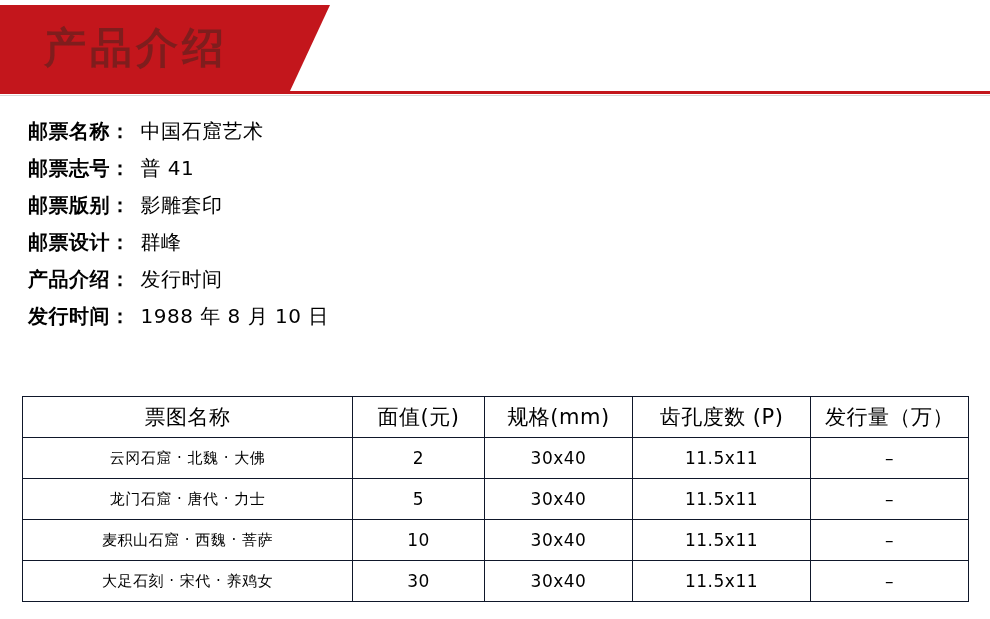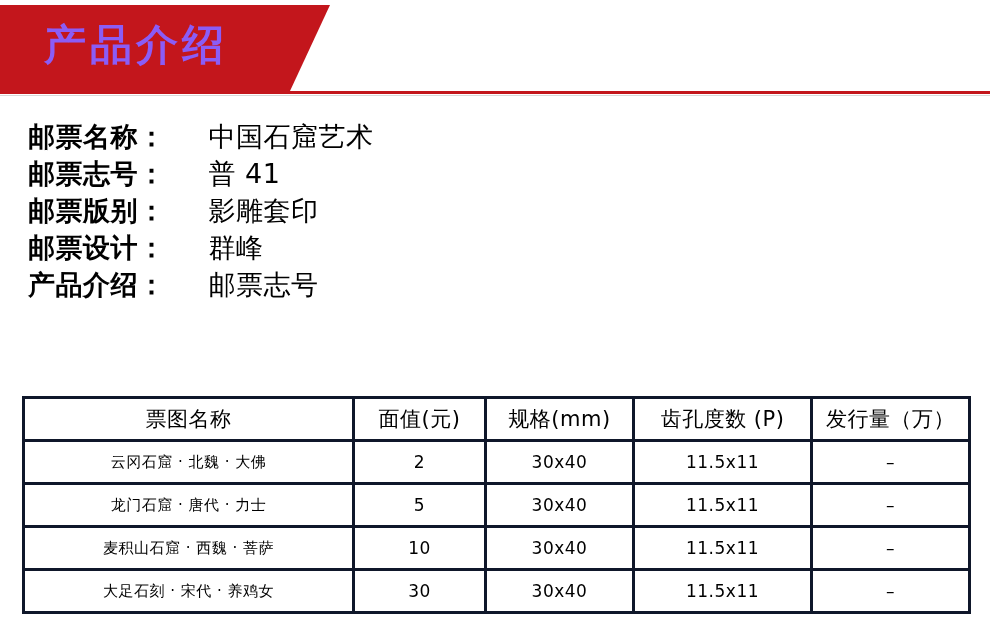--- a/index.html
+++ b/index.html
@@ -39,24 +39,24 @@
     height: 86px;
     background: #ffffff;
     clip-path: polygon(40px 0, 60px 0, 60px 86px, 0 86px);
   }
   .banner-title {
     position: absolute;
     left: 44px;
     top: 20px;
     font-size: 42px;
     font-weight: bold;
-    color: #8b5cf6;
+    color: #7f1d1d;
     letter-spacing: 4px;
     line-height: 56px;
-    font-family: Liberation Mono, monospace;
+    font-family: Liberation Serif, serif;
   }
   .banner-rule {
     position: absolute;
     left: 0;
     top: 91px;
     width: 990px;
     height: 3px;
     background: #c3161c;
   }
   .banner-rule2 {
@@ -70,24 +70,23 @@
 
   
   .info {
     position: absolute;
     left: 28px;
     top: 118px;
     width: 700px;
   }
   .info-row {
     display: flex;
-    align-items: flex-end;
+    align-items: flex-start;
     height: 37px;
-    font-size: 27px;
-    gap: 33px;
+    font-size: 20px;
   }
   .info-label {
     font-weight: bold;
     white-space: nowrap;
     letter-spacing: 0.5px;
   }
   .info-value {
     margin-left: 10px;
     white-space: nowrap;
     letter-spacing: 0.5px;
@@ -100,21 +99,21 @@
     top: 396px;
     width: 946px;
   }
   table.spec {
     border-collapse: collapse;
     width: 946px;
     table-layout: fixed;
   }
   table.spec th,
   table.spec td {
-    border: 3px solid #0f172a;
+    border: 1px solid #0f172a;
     text-align: center;
     height: 38px;
     font-weight: normal;
     letter-spacing: 0.5px;
   }
   table.spec th {
     font-size: 21px;
   }
   table.spec td.name {
     font-size: 15px;
@@ -152,21 +151,25 @@
   <div class="info-row">
     <span class="info-label">邮票版别：</span>
     <span class="info-value">影雕套印</span>
   </div>
   <div class="info-row">
     <span class="info-label">邮票设计：</span>
     <span class="info-value">群峰</span>
   </div>
   <div class="info-row">
     <span class="info-label">产品介绍：</span>
-    <span class="info-value">邮票志号</span>
+    <span class="info-value">发行时间</span>
+  </div>
+  <div class="info-row">
+    <span class="info-label">发行时间：</span>
+    <span class="info-value">1988 年 8 月 10 日</span>
   </div>
 </div>
 
 <div class="table-wrap">
   <table class="spec">
     <colgroup>
       <col class="c0">
         <col class="c1">
         <col class="c2">
         <col class="c3">

